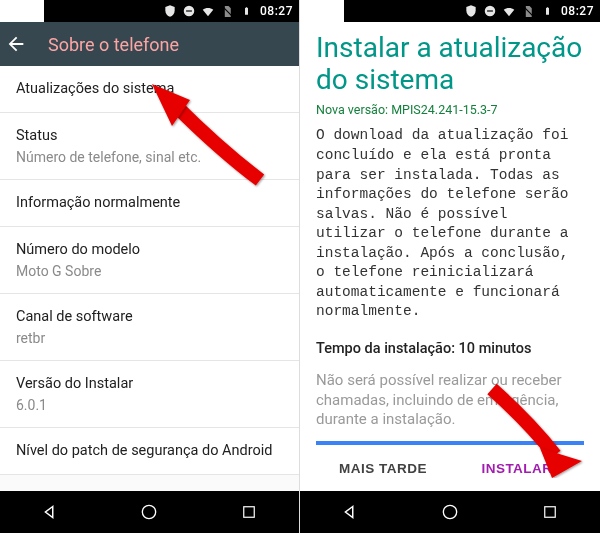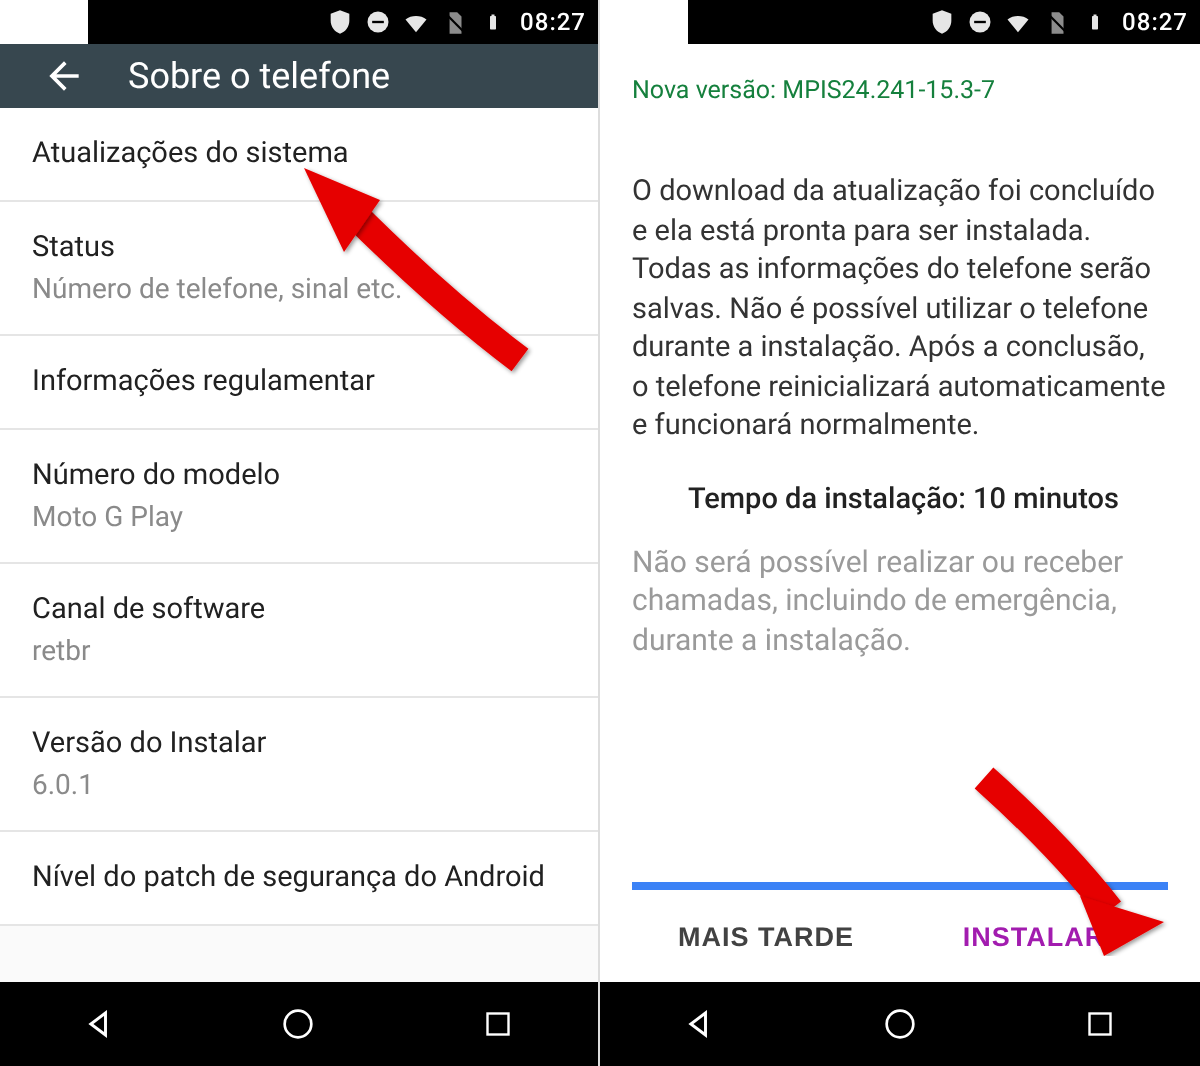--- a/index.html
+++ b/index.html
@@ -8,40 +8,40 @@
 
   .screen { width: 300px; height: 533px; display: flex; flex-direction: column; position: relative; overflow: hidden; }
   .screen-left { border-right: 1px solid #ddd; }
 
   
   .statusbar { height: 22px; background: #000; color: #fff; display: flex; align-items: center; justify-content: flex-end; padding: 0 6px; font-size: 12px; gap: 5px; margin-left: 44px; }
   .statusbar .sb-icon { width: 14px; height: 14px; display: inline-flex; align-items: center; justify-content: center; opacity: 0.9; }
   .statusbar .time { font-weight: 500; letter-spacing: 0.5px; margin-left: 2px; }
 
   
-  .appbar { height: 32px; background: #37474f; color: #ffffff; display: flex; align-items: center; padding: 0 20px; gap: 20px; }
+  .appbar { height: 44px; background: #37474f; color: #fca5a5; display: flex; align-items: center; padding: 0 4px; gap: 20px; }
   .appbar .back { width: 24px; height: 24px; display: flex; align-items: center; justify-content: center; }
   .appbar .title { font-size: 18px; font-weight: 400; }
 
   
   .list { flex: 1; overflow: hidden; background: #fafafa; }
   .item { padding: 14px 16px 13px; border-bottom: 1px solid #e5e5e5; background: #fff; }
   .item .primary { font-size: 14.5px; color: #212121; line-height: 1.3; }
   .item .secondary { font-size: 14px; color: #8a8a8a; margin-top: 2px; line-height: 1.3; }
 
   
   .navbar { height: 42px; background: #000; display: flex; align-items: center; justify-content: space-around; }
   .navbtn { width: 24px; height: 24px; display: flex; align-items: center; justify-content: center; }
 
   
   .update-page { flex: 1; background: #fff; padding: 10px 16px 0 16px; display: flex; flex-direction: column; overflow: hidden; }
   .update-title { color: #009688; font-size: 28px; line-height: 1.15; font-weight: 400; }
   .update-version { color: #15803d; font-size: 12.5px; margin-top: 6px; }
-  .update-desc { color: #333; font-size: 14.5px; line-height: 1.35; margin-top: 33px; }
-  .update-time { color: #222; font-size: 14.5px; font-weight: 500; margin-top: 18px; margin-left: 28px; }
+  .update-desc { color: #333; font-size: 14.5px; line-height: 1.35; margin-top: 9px; font-family: Liberation Mono, monospace; }
+  .update-time { color: #222; font-size: 14.5px; font-weight: 500; margin-top: 18px; }
   .update-warn { color: #9a9a9a; font-size: 15px; line-height: 1.3; margin-top: 14px; }
   .update-buttons { margin-top: auto; display: flex; border-top: 4px solid #3b82f6; }
   .update-btn { flex: 1; height: 46px; display: flex; align-items: center; justify-content: center; font-size: 13.5px; font-weight: 700; letter-spacing: 0.5px; background: #fff; border: none; }
   .update-btn.later { color: #424242; }
   .update-btn.install { color: #a21caf; }
 
   
   .arrow { position: absolute; pointer-events: none; z-index: 50; }
 
   svg { display: block; }
@@ -93,25 +93,25 @@
 
   <div class="list">
     <div class="item">
       <div class="primary">Atualizações do sistema</div>
     </div>
     <div class="item">
       <div class="primary">Status</div>
       <div class="secondary">Número de telefone, sinal etc.</div>
     </div>
     <div class="item">
-      <div class="primary">Informações regulamentar</div>
+      <div class="primary">Informação normalmente</div>
     </div>
     <div class="item">
       <div class="primary">Número do modelo</div>
-      <div class="secondary">Moto G Play</div>
+      <div class="secondary">Moto G Sobre</div>
     </div>
     <div class="item">
       <div class="primary">Canal de software</div>
       <div class="secondary">retbr</div>
     </div>
     <div class="item">
       <div class="primary">Versão do Instalar</div>
       <div class="secondary">6.0.1</div>
     </div>
     <div class="item">
@@ -178,20 +178,21 @@
     </span>
     <span class="sb-icon">
       <svg viewBox="0 0 24 24" width="9" height="14" fill="#fff">
           <path d="M15 4h-1V2h-4v2H9c-.6 0-1 .4-1 1v16c0 .6.4 1 1 1h6c.6 0 1-.4 1-1V5c0-.6-.4-1-1-1z"></path>
         </svg>
     </span>
     <span class="time">08:27</span>
   </div>
 
   <div class="update-page">
+    <div class="update-title">Instalar a atualização do sistema</div>
     <div class="update-version">Nova versão: MPIS24.241-15.3-7</div>
     <div class="update-desc">O download da atualização foi concluído e ela está pronta para ser instalada. Todas as informações do telefone serão salvas. Não é possível utilizar o telefone durante a instalação. Após a conclusão, o telefone reinicializará automaticamente e funcionará normalmente.</div>
     <div class="update-time">Tempo da instalação: 10 minutos</div>
     <div class="update-warn">Não será possível realizar ou receber chamadas, incluindo de emergência, durante a instalação.</div>
     <div class="update-buttons">
       <button class="update-btn later">MAIS TARDE</button>
       <button class="update-btn install">INSTALAR</button>
     </div>
   </div>
 

